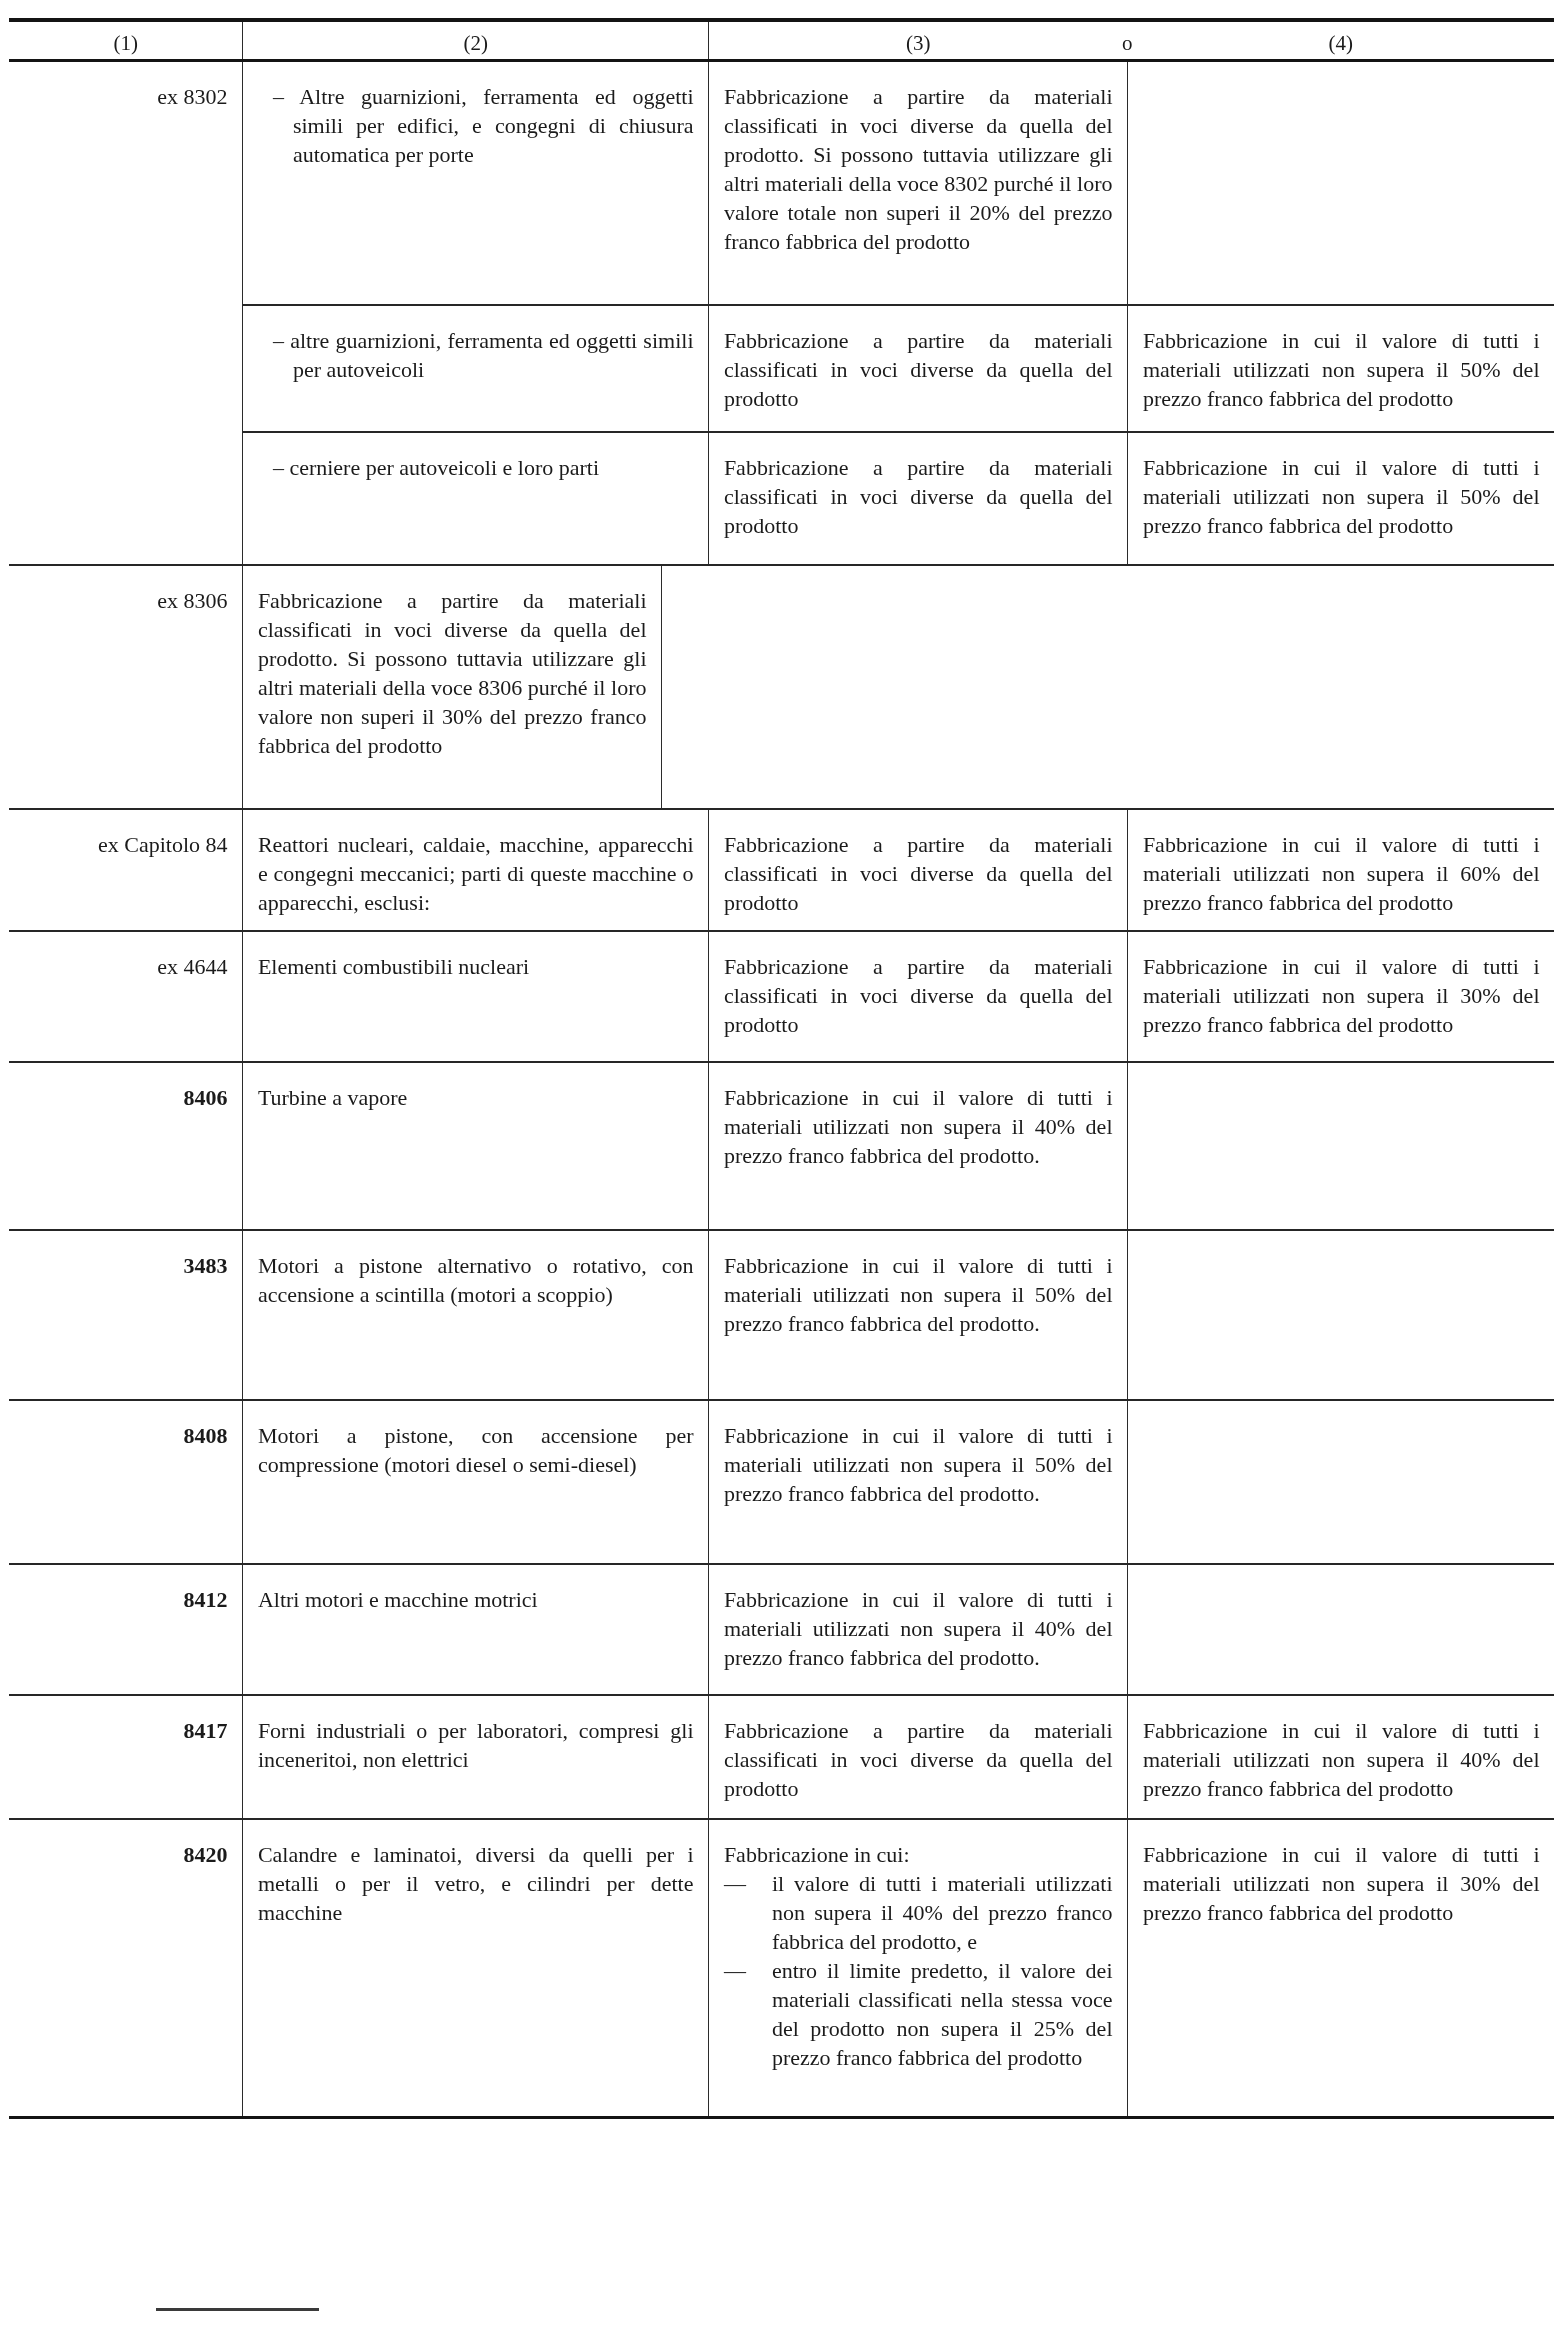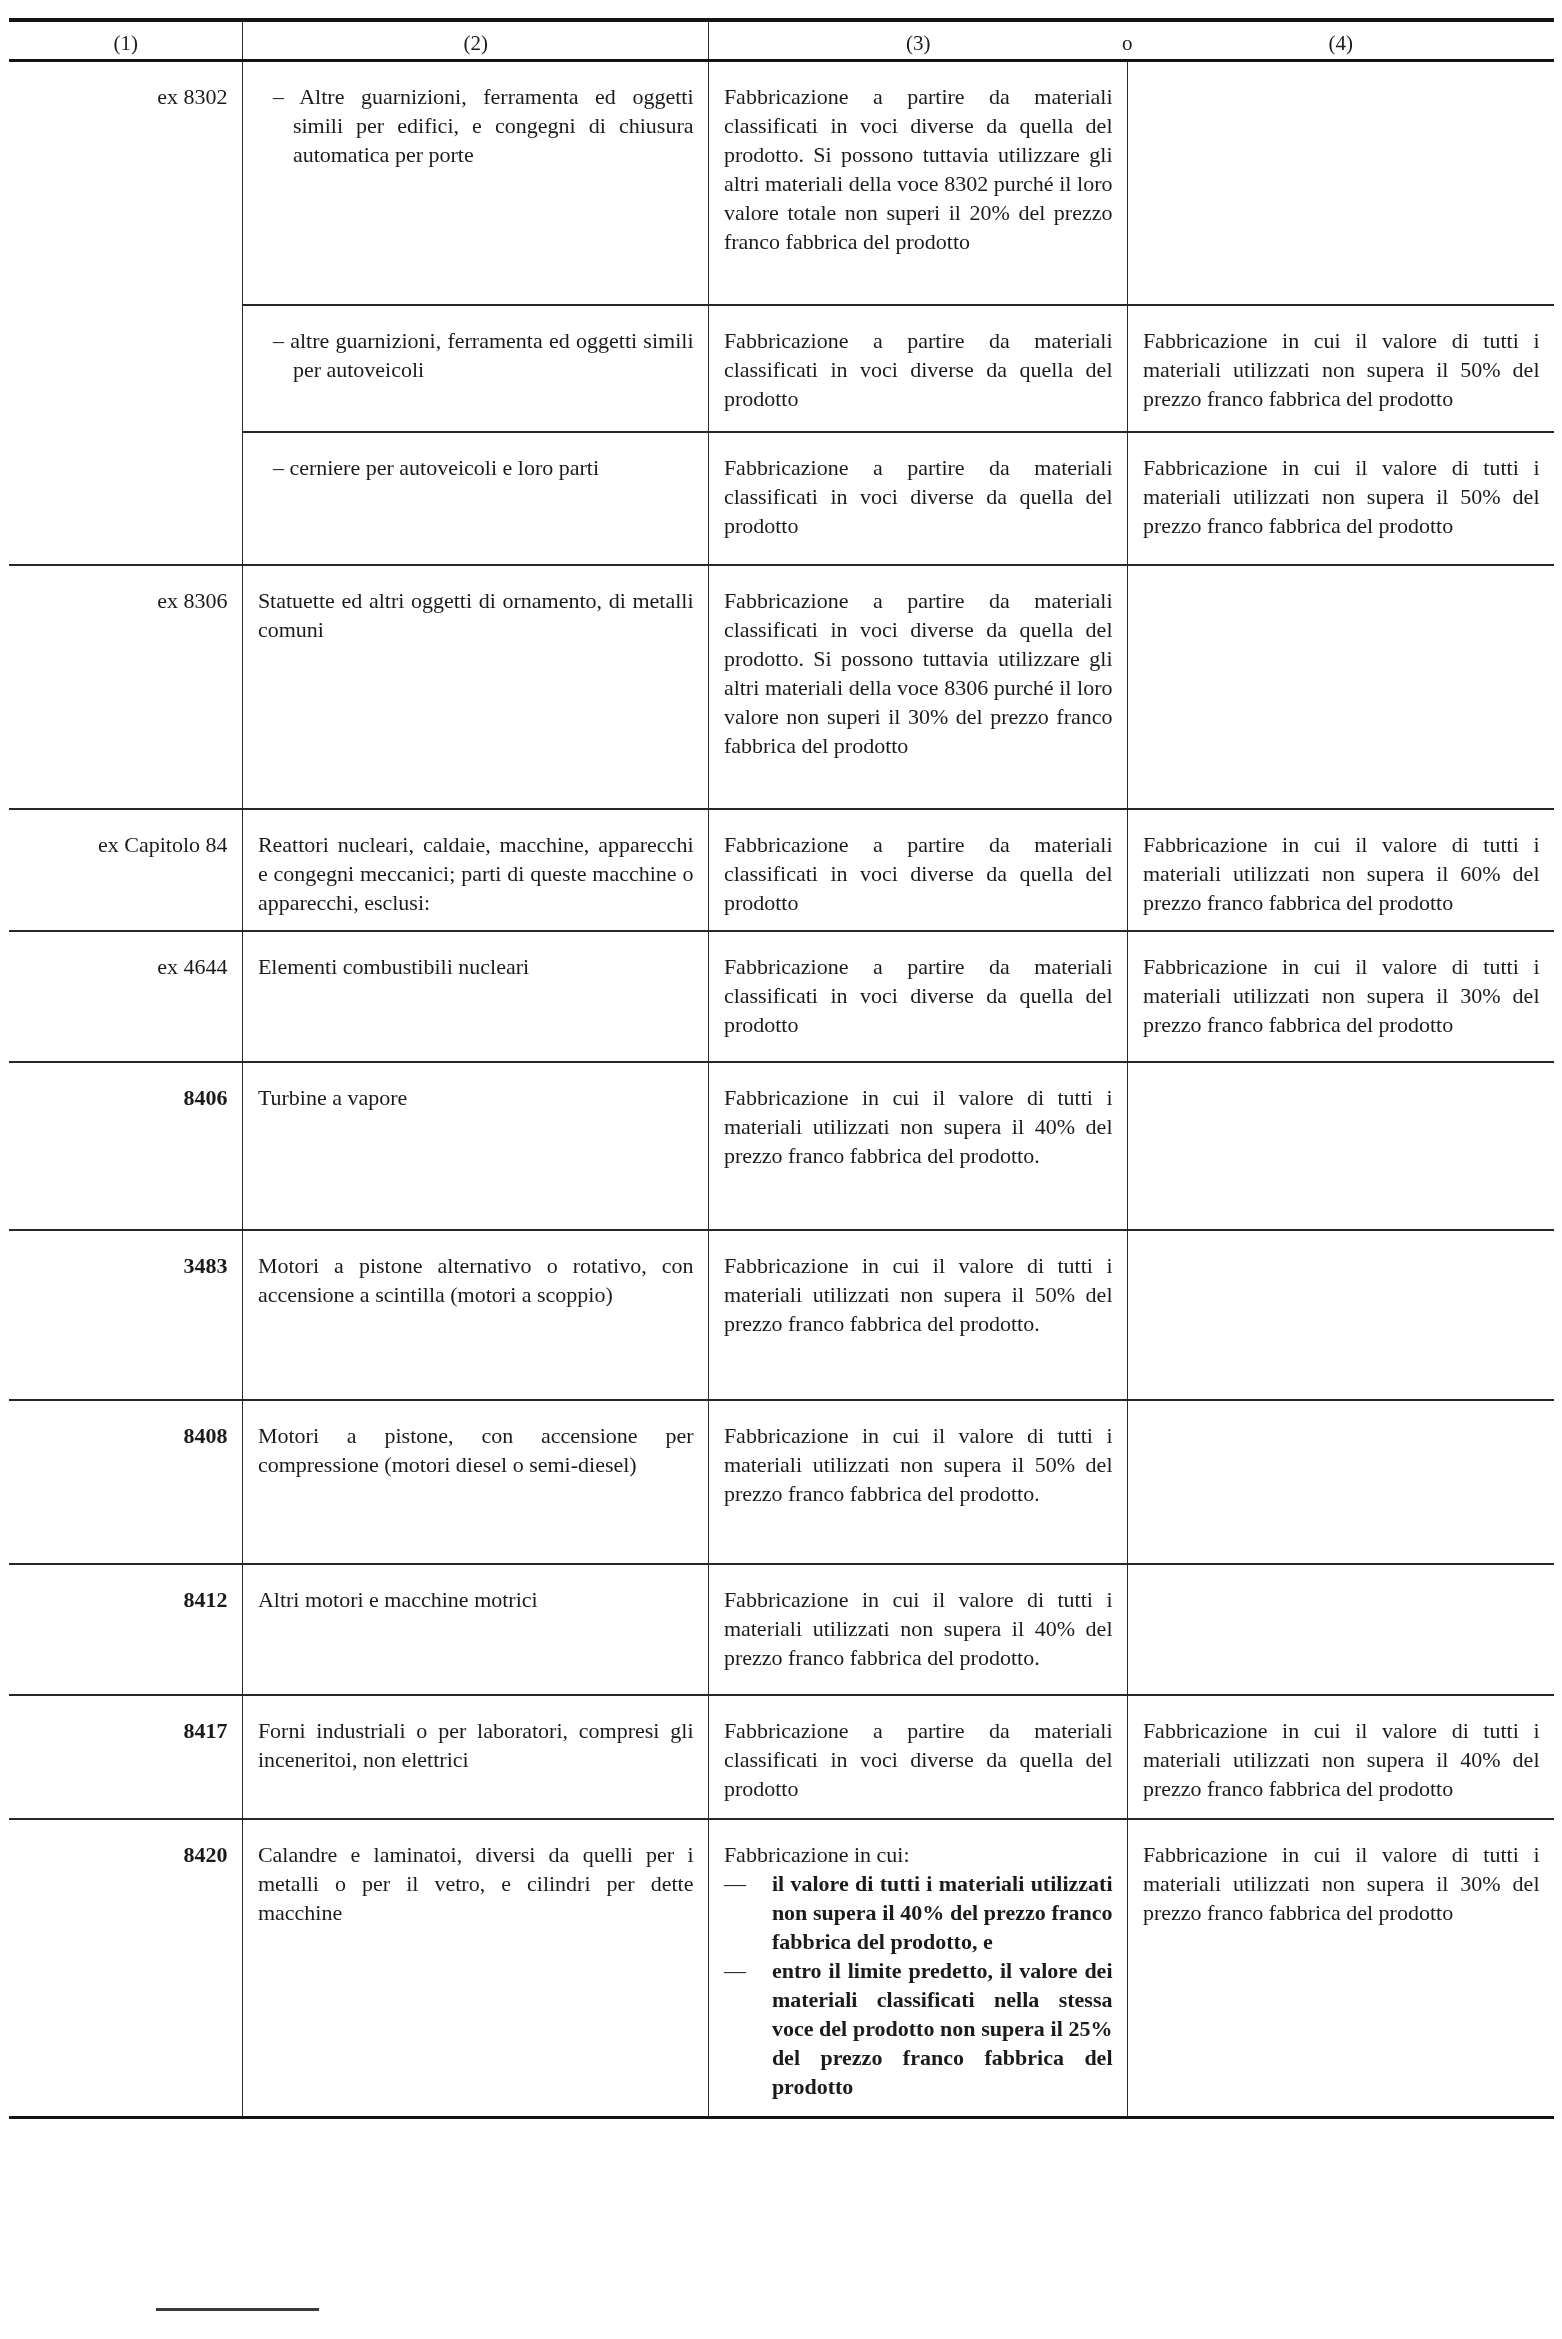--- a/index.html
+++ b/index.html
@@ -47,21 +47,21 @@
     position:absolute;
     left:1118px;top:8.3px;
     transform:translateX(-50%);
     font-size:21px;line-height:24px;
   }
   
   .hang{padding-left:35px;text-indent:-20px;}
   
   .rule-list-item{display:flex;margin-top:0;}
   .rule-list-item .dash{flex:0 0 48px;text-align:left;}
-  .rule-list-item .itxt{flex:1 1 auto;text-align:justify;font-weight:bold;}
+  .rule-list-item .itxt{flex:1 1 auto;text-align:justify;}
   
   .bottom-fragment{
     position:absolute;
     left:156px;top:2308px;
     width:163px;height:2.8px;
     background:#3a3a3a;
   }
 </style>
 </head>
 <body>
@@ -100,21 +100,20 @@
       <div class="cell c1"></div>
       <div class="cell c2">
           <div class="hang">– cerniere per autoveicoli e loro parti</div>
         </div>
       <div class="cell c3">Fabbricazione a partire da materiali classificati in voci diverse da quella del prodotto</div>
       <div class="cell c4">Fabbricazione in cui il valore di tutti i materiali utilizzati non supera il 50% del prezzo franco fabbrica del prodotto</div>
     </div>
 
     <div class="trow sep-full" style="min-height:244px">
       <div class="cell c1">ex 8306</div>
-      <div class="cell c2">Statuette ed altri oggetti di ornamento, di metalli comuni</div>
       <div class="cell c3">Fabbricazione a partire da materiali classificati in voci diverse da quella del prodotto. Si possono tuttavia utilizzare gli altri materiali della voce 8306 purché il loro valore non superi il 30% del prezzo franco fabbrica del prodotto</div>
       <div class="cell c4"></div>
     </div>
 
     <div class="trow sep-full" style="min-height:120px">
       <div class="cell c1">ex Capitolo 84</div>
       <div class="cell c2">Reattori nucleari, caldaie, macchine, apparecchi e congegni meccanici; parti di queste macchine o apparecchi, esclusi:</div>
       <div class="cell c3">Fabbricazione a partire da materiali classificati in voci diverse da quella del prodotto</div>
       <div class="cell c4">Fabbricazione in cui il valore di tutti i materiali utilizzati non supera il 60% del prezzo franco fabbrica del prodotto</div>
     </div>

